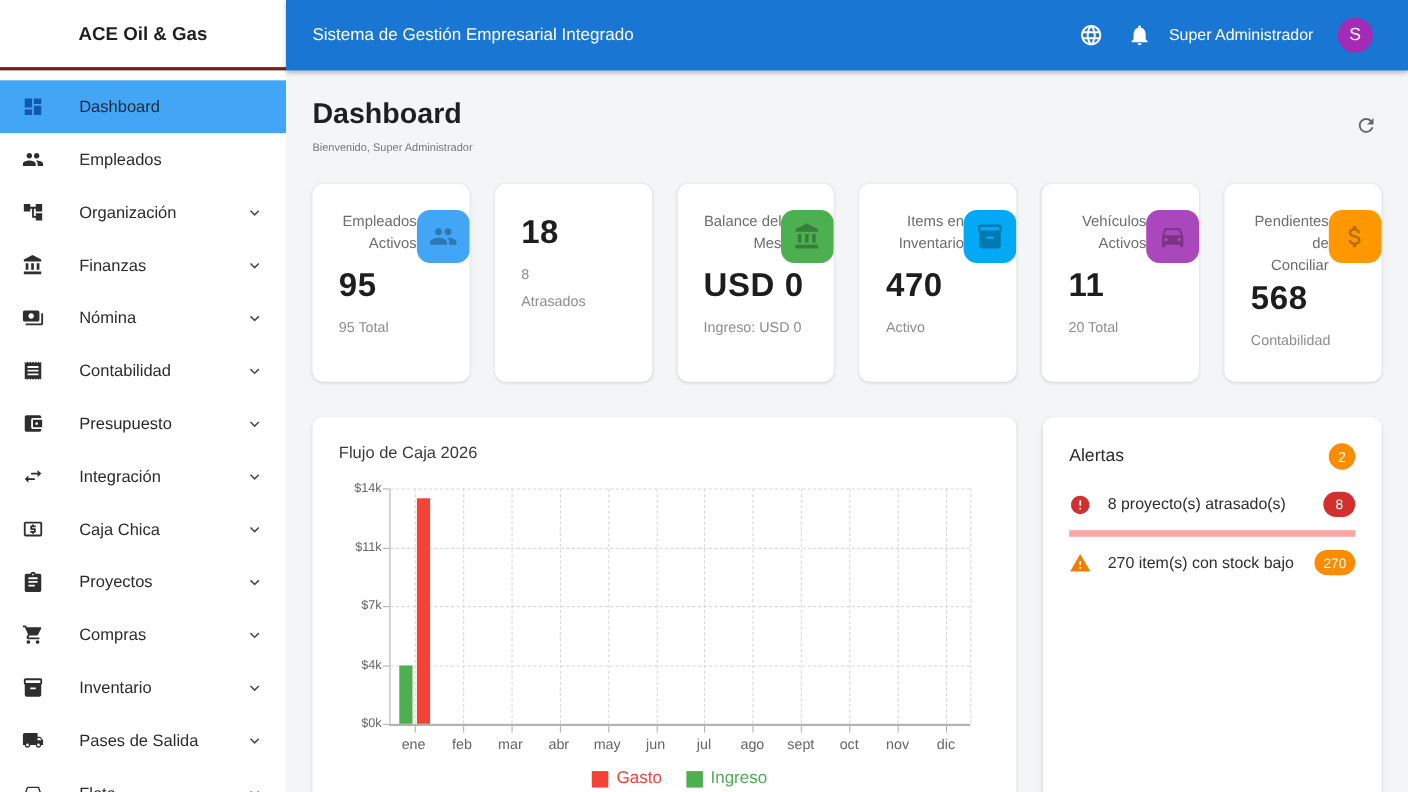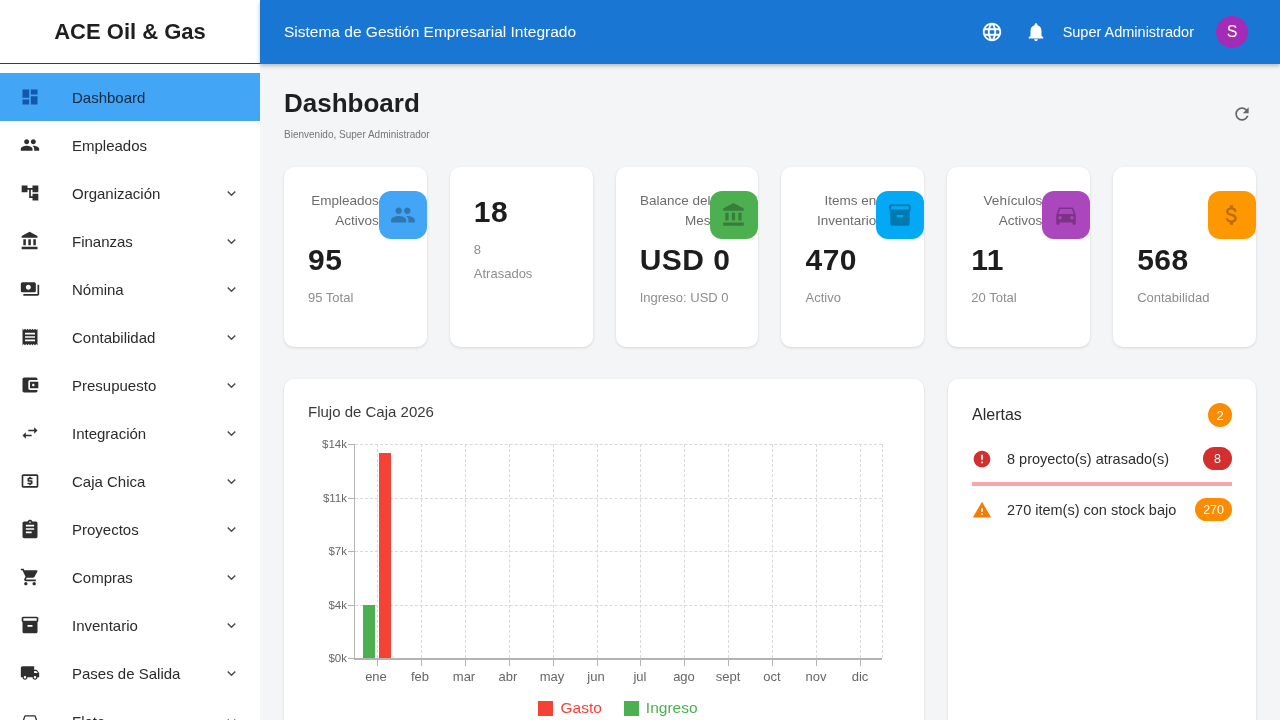--- a/index.html
+++ b/index.html
@@ -3,21 +3,21 @@
 <meta charset="utf-8">
 <style>
   * { margin:0; padding:0; box-sizing:border-box; }
   html,body { width:1280px; height:720px; overflow:hidden; }
   body { font-family:"Liberation Sans", sans-serif; background:#f4f5f6; }
   .app { display:flex; width:1280px; height:720px; }
 
   
   .sidebar { width:260px; background:#ffffff; flex:none; height:720px; overflow:hidden; }
   .brand { height:64px; display:flex; align-items:center; justify-content:center;
-           font-size:22px; font-weight:bold; color:#1f1f1f; border-bottom:1px solid #7f1d1d; }
+           font-size:17px; font-weight:bold; color:#1f1f1f; border-bottom:3px solid #7f1d1d; }
   .menu { padding-top:9px; }
   .side-item { height:48px; display:flex; align-items:center; padding:0 20px; cursor:pointer; }
   .side-item.active { background:#42a5f5; }
   .si-icon { width:20px; height:20px; flex:none; display:flex; align-items:center; }
   .si-icon svg { width:20px; height:20px; fill:#2e2e2e; }
   .side-item.active .si-icon svg { fill:#1358ad; }
   .si-label { margin-left:32px; font-size:15px; color:#2b2b2b; flex:1; }
   .side-item.active .si-label { color:#15293c; }
   .si-chev { width:17px; height:17px; flex:none; }
   .si-chev svg { width:17px; height:17px; fill:#4a4a4a; }
@@ -76,21 +76,21 @@
   .legend-item { display:flex; align-items:center; gap:7px; font-size:15.5px; cursor:pointer; }
   .legend-swatch { width:15px; height:15px; flex:none; }
 
   
   .alerts-head { display:flex; align-items:center; justify-content:space-between; }
   .alerts-title { font-size:16px; color:#2b2b2b; }
   .alerts-count { min-width:24px; height:24px; border-radius:12px; background:#fb8c00; color:#fff;
                   font-size:13px; display:flex; align-items:center; justify-content:center; padding:0 6px; }
   .alerts-list { margin-top:8px; }
   .alert-row { display:flex; align-items:center; gap:15px; padding:12px 0; }
-  .alert-row:not(:last-child){ border-bottom:4px solid #fca5a5; }
+  .alert-row:not(:last-child){ border-bottom:6px solid #fca5a5; }
   .al-ic { width:20px; height:20px; flex:none; display:flex; }
   .al-ic svg { width:20px; height:20px; }
   .al-ic.error svg { fill:#d32f2f; }
   .al-ic.warning svg { fill:#f57c00; }
   .alert-text { flex:1; font-size:14.5px; color:#2e2e2e; }
   .alert-badge { height:23px; min-width:29px; border-radius:12px; color:#fff; font-size:12.5px;
                  display:flex; align-items:center; justify-content:center; padding:0 8px; flex:none; }
   .alert-badge.error { background:#d32f2f; }
   .alert-badge.warning { background:#fb8c00; }
 </style>
@@ -334,20 +334,21 @@
                 <svg viewBox="0 0 24 24">
                   <path d="M18.92 6.01C18.72 5.42 18.16 5 17.5 5h-11c-.66 0-1.21.42-1.42 1.01L3 12v8c0 .55.45 1 1 1h1c.55 0 1-.45 1-1v-1h12v1c0 .55.45 1 1 1h1c.55 0 1-.45 1-1v-8l-2.08-5.99zM6.5 16c-.83 0-1.5-.67-1.5-1.5S5.67 13 6.5 13s1.5.67 1.5 1.5S7.33 16 6.5 16zm11 0c-.83 0-1.5-.67-1.5-1.5s.67-1.5 1.5-1.5 1.5.67 1.5 1.5-.67 1.5-1.5 1.5zM5 11l1.5-4.5h11L19 11H5z"></path>
                 </svg>
               </div>
             </div>
             <div class="stat-value">11</div>
             <div class="stat-sub">20 Total</div>
           </div>
           <div class="stat-card">
             <div class="stat-head">
+              <div class="stat-title">Pendientes de Conciliar</div>
               <div class="stat-icon" style="background:#ff9800">
                 <svg viewBox="0 0 24 24">
                   <path d="M11.8 10.9c-2.27-.59-3-1.2-3-2.15 0-1.09 1.01-1.85 2.7-1.85 1.78 0 2.44.85 2.5 2.1h2.21c-.07-1.72-1.12-3.3-3.21-3.81V3h-3v2.16c-1.94.42-3.5 1.68-3.5 3.61 0 2.31 1.91 3.46 4.7 4.13 2.5.6 3 1.48 3 2.41 0 .69-.49 1.79-2.7 1.79-2.06 0-2.87-.92-2.98-2.1h-2.2c.12 2.19 1.76 3.42 3.68 3.83V21h3v-2.15c1.95-.37 3.5-1.5 3.5-3.55 0-2.84-2.43-3.81-4.7-4.4z"></path>
                 </svg>
               </div>
             </div>
             <div class="stat-value">568</div>
             <div class="stat-sub">Contabilidad</div>
           </div>
         </div>

